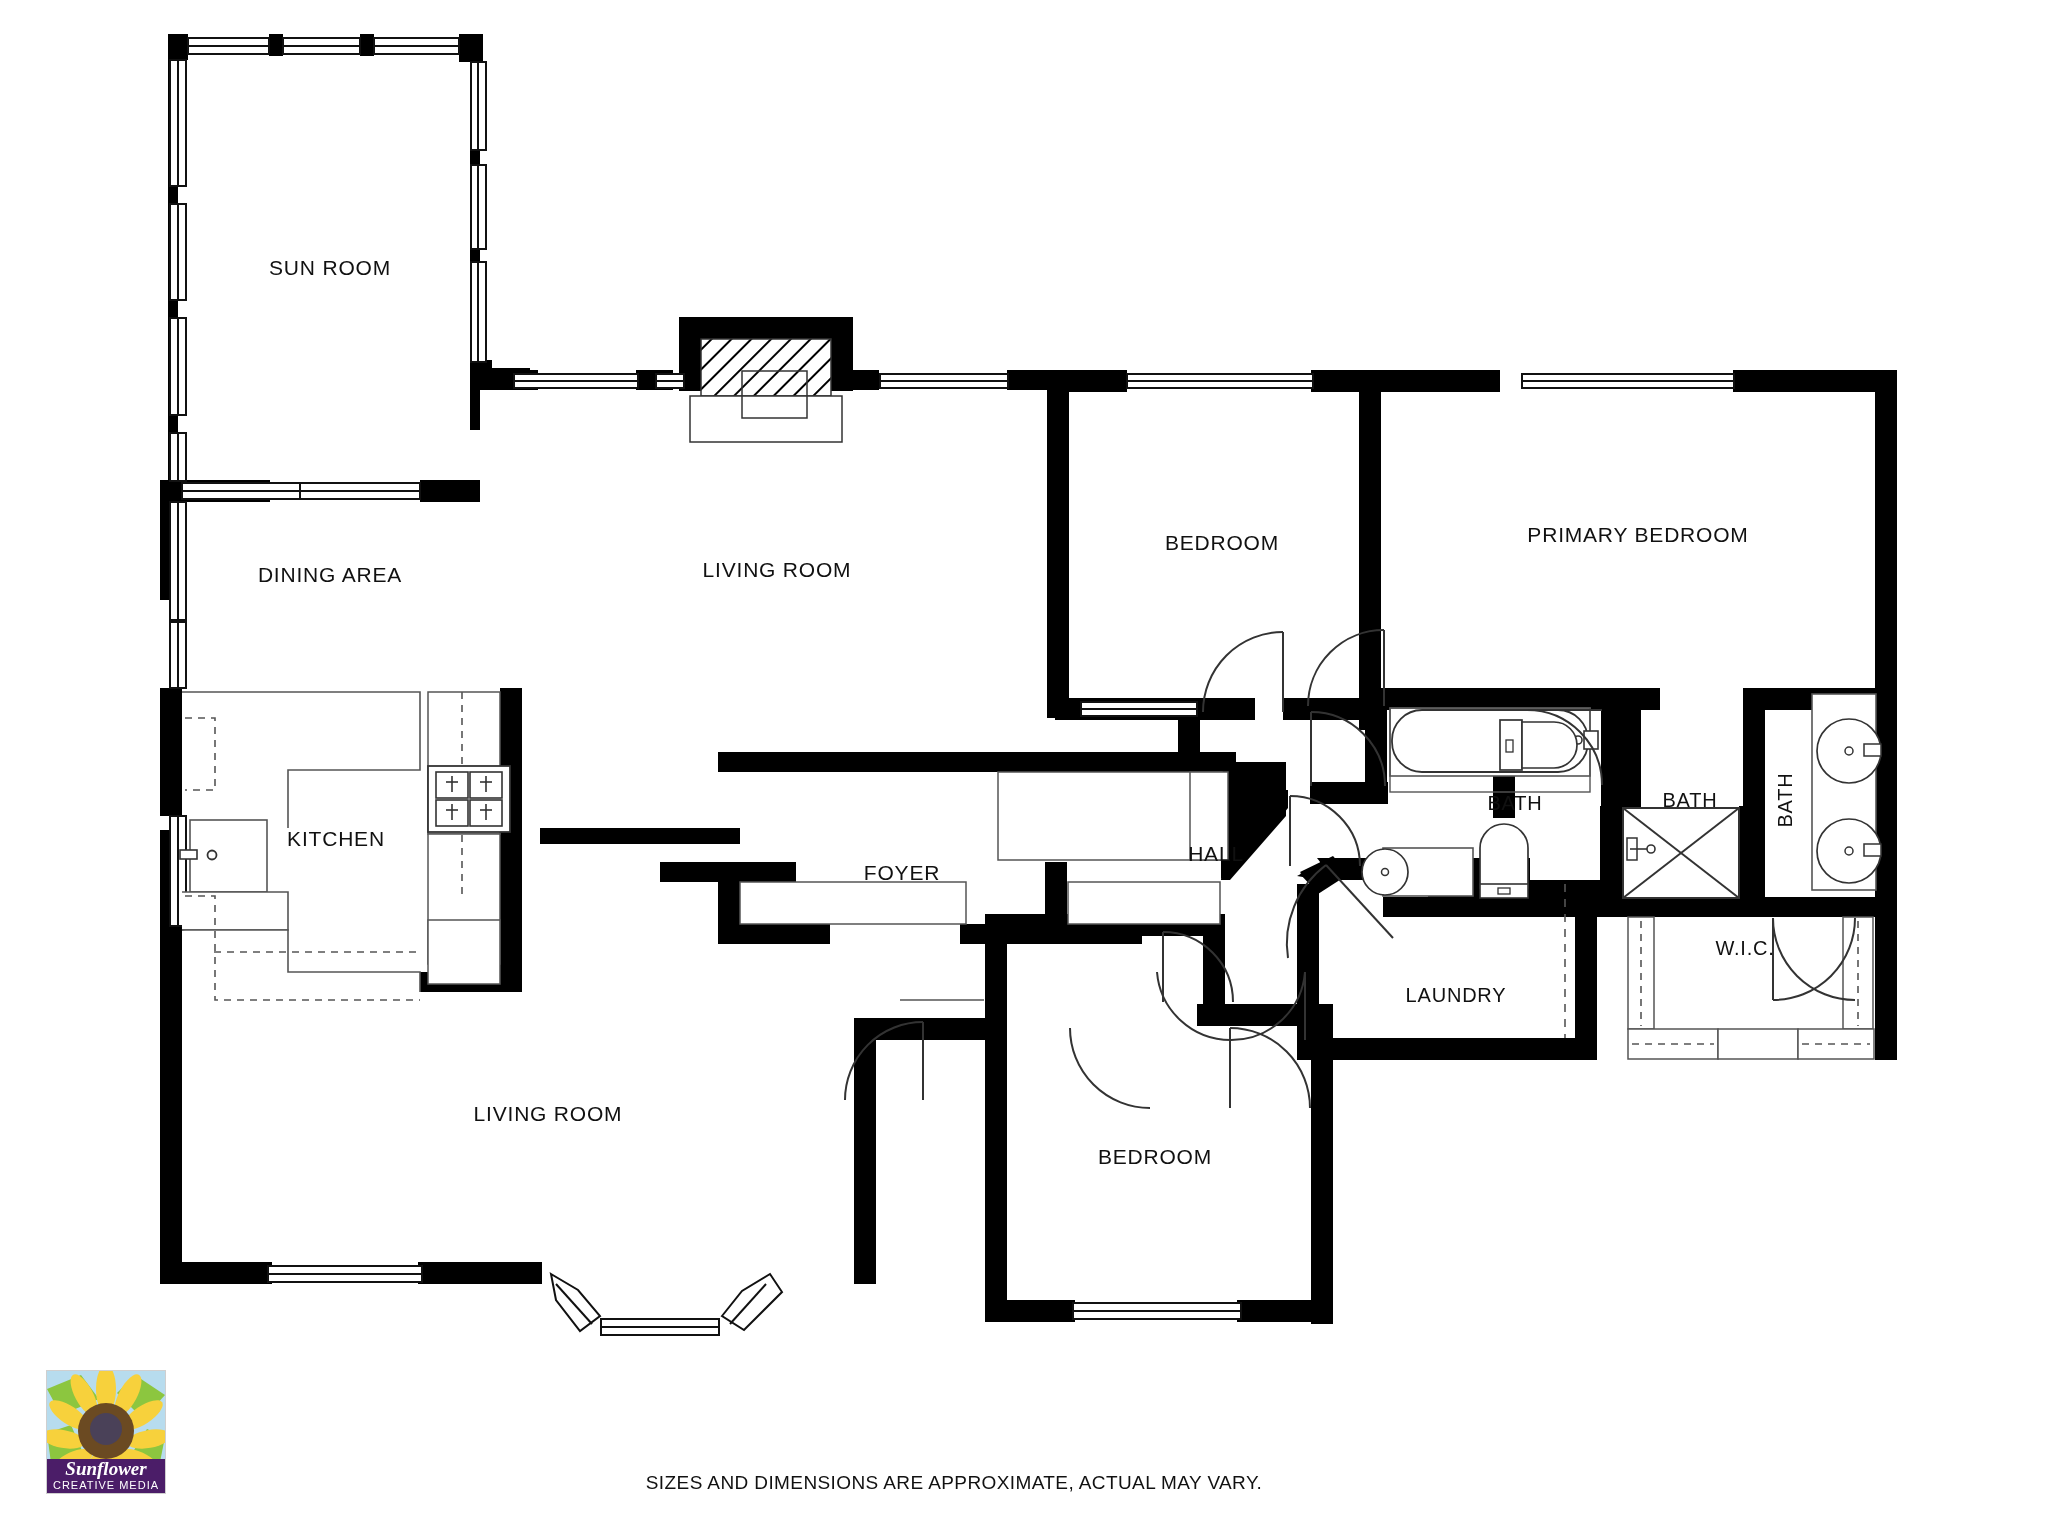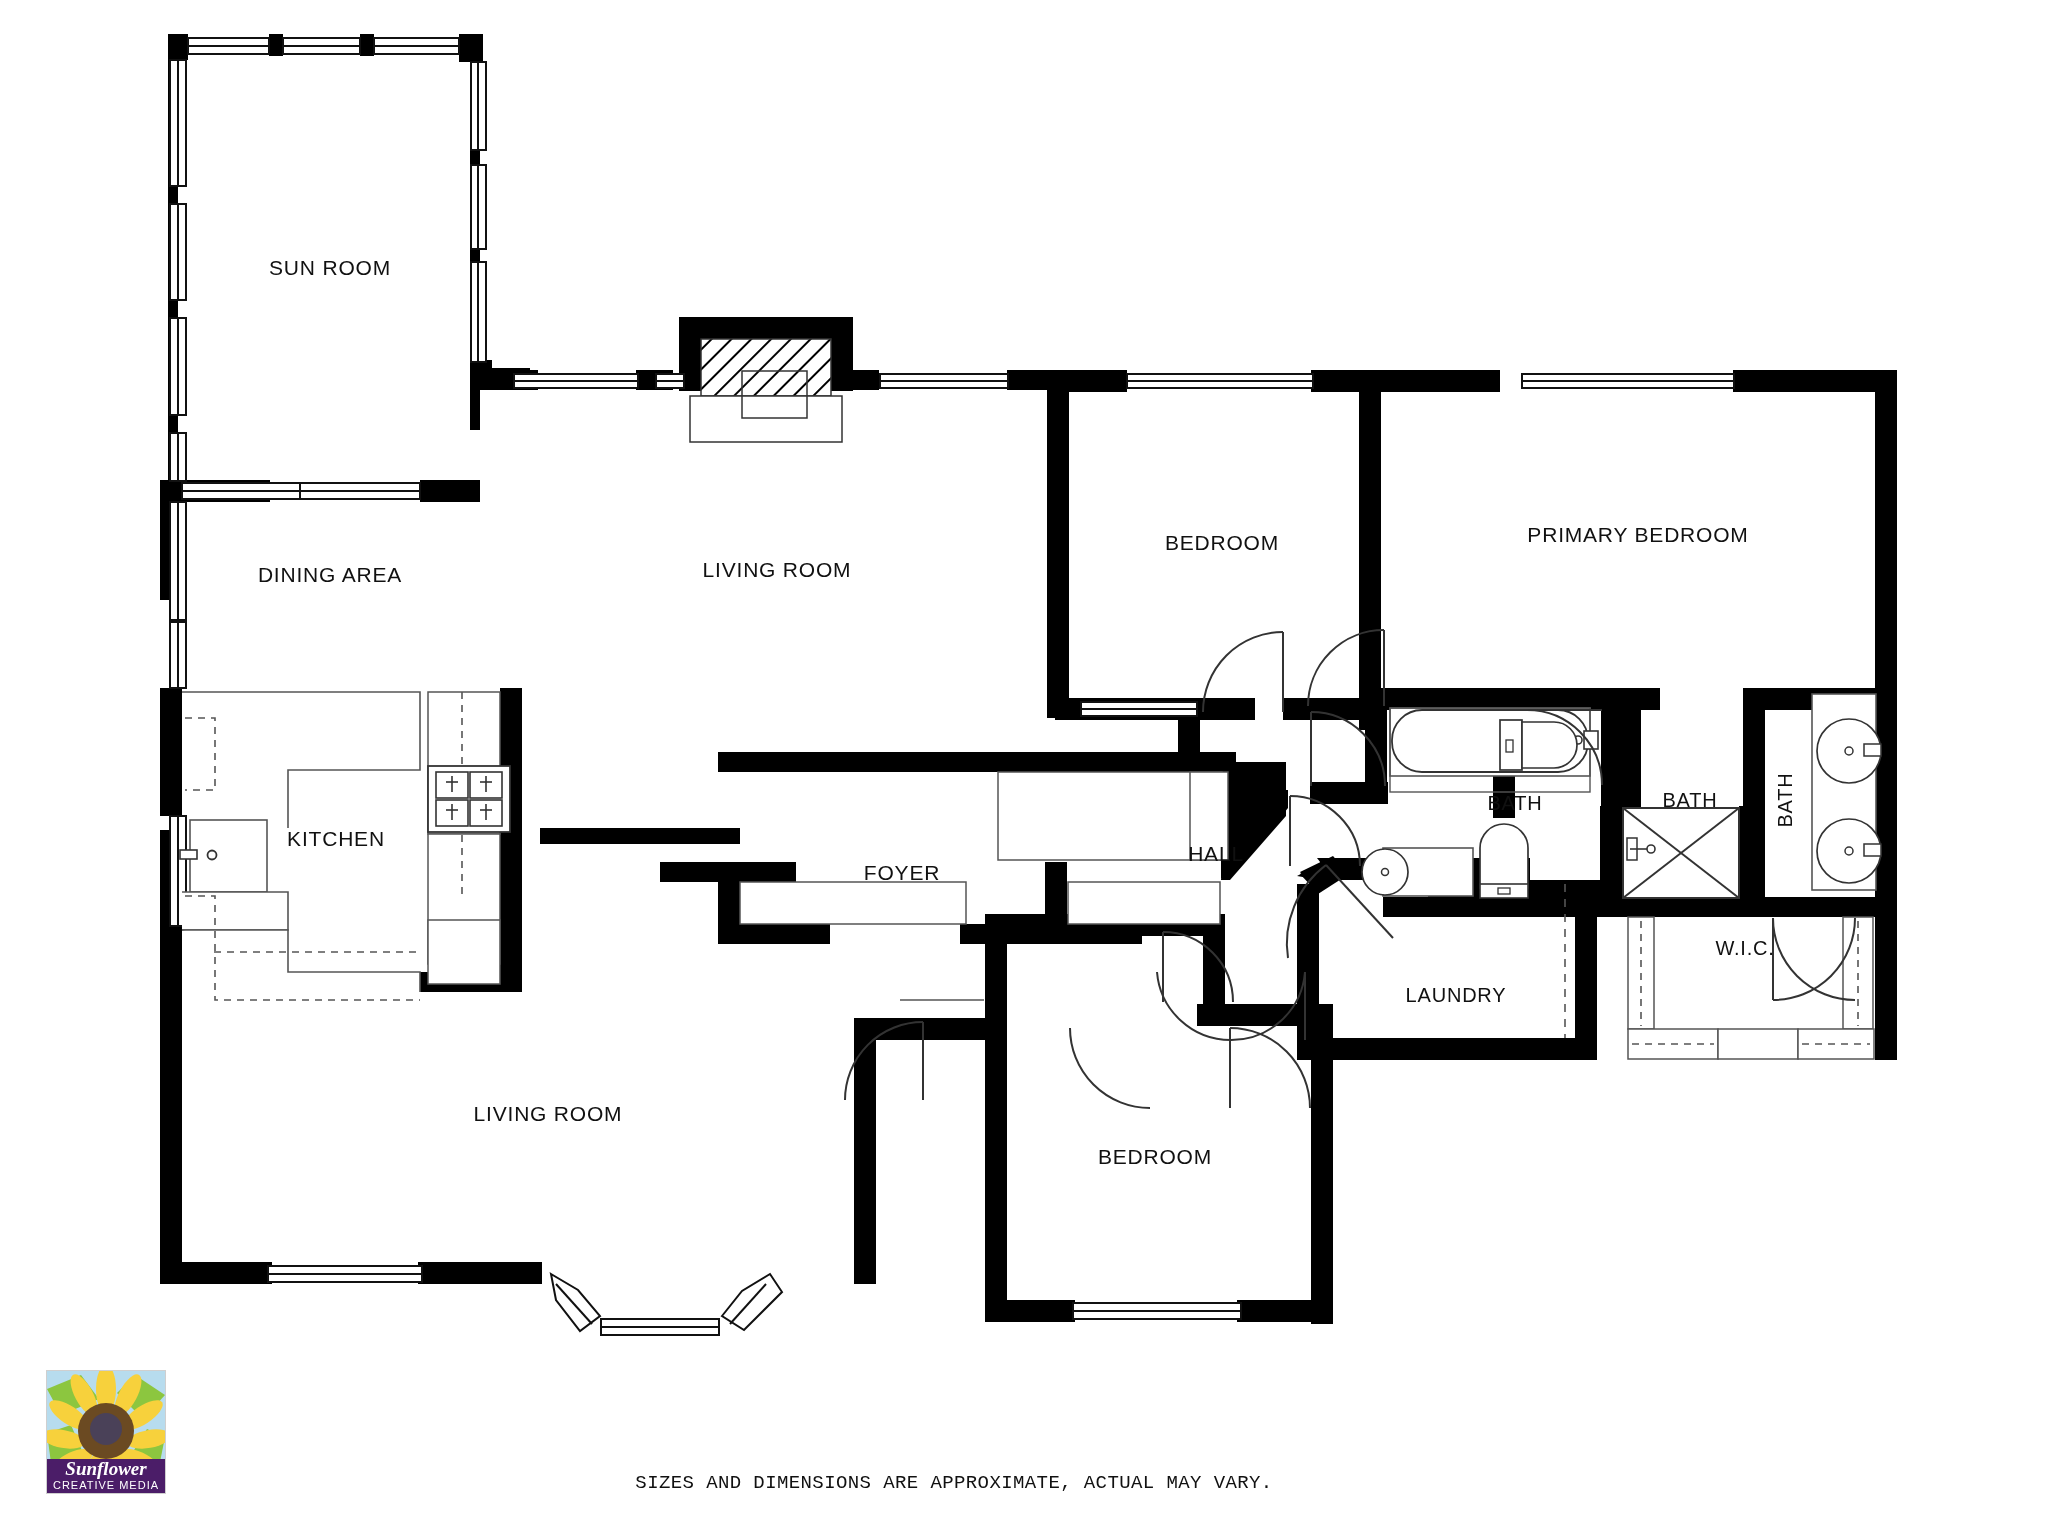--- a/index.html
+++ b/index.html
@@ -33,21 +33,21 @@
   }
   .room-label-sm {
     font-size: 20px;
   }
   .footer-note {
     position: absolute;
     left: 0;
     top: 1472px;
     width: 1908px;
     text-align: center;
-    font-family: Liberation Mono, monospace;
+    font-family: Liberation Sans, sans-serif;
     font-size: 19px;
     letter-spacing: 0.4px;
     color: #111111;
   }
   .logo {
     position: absolute;
     left: 46px;
     top: 1370px;
     width: 120px;
     height: 124px;

